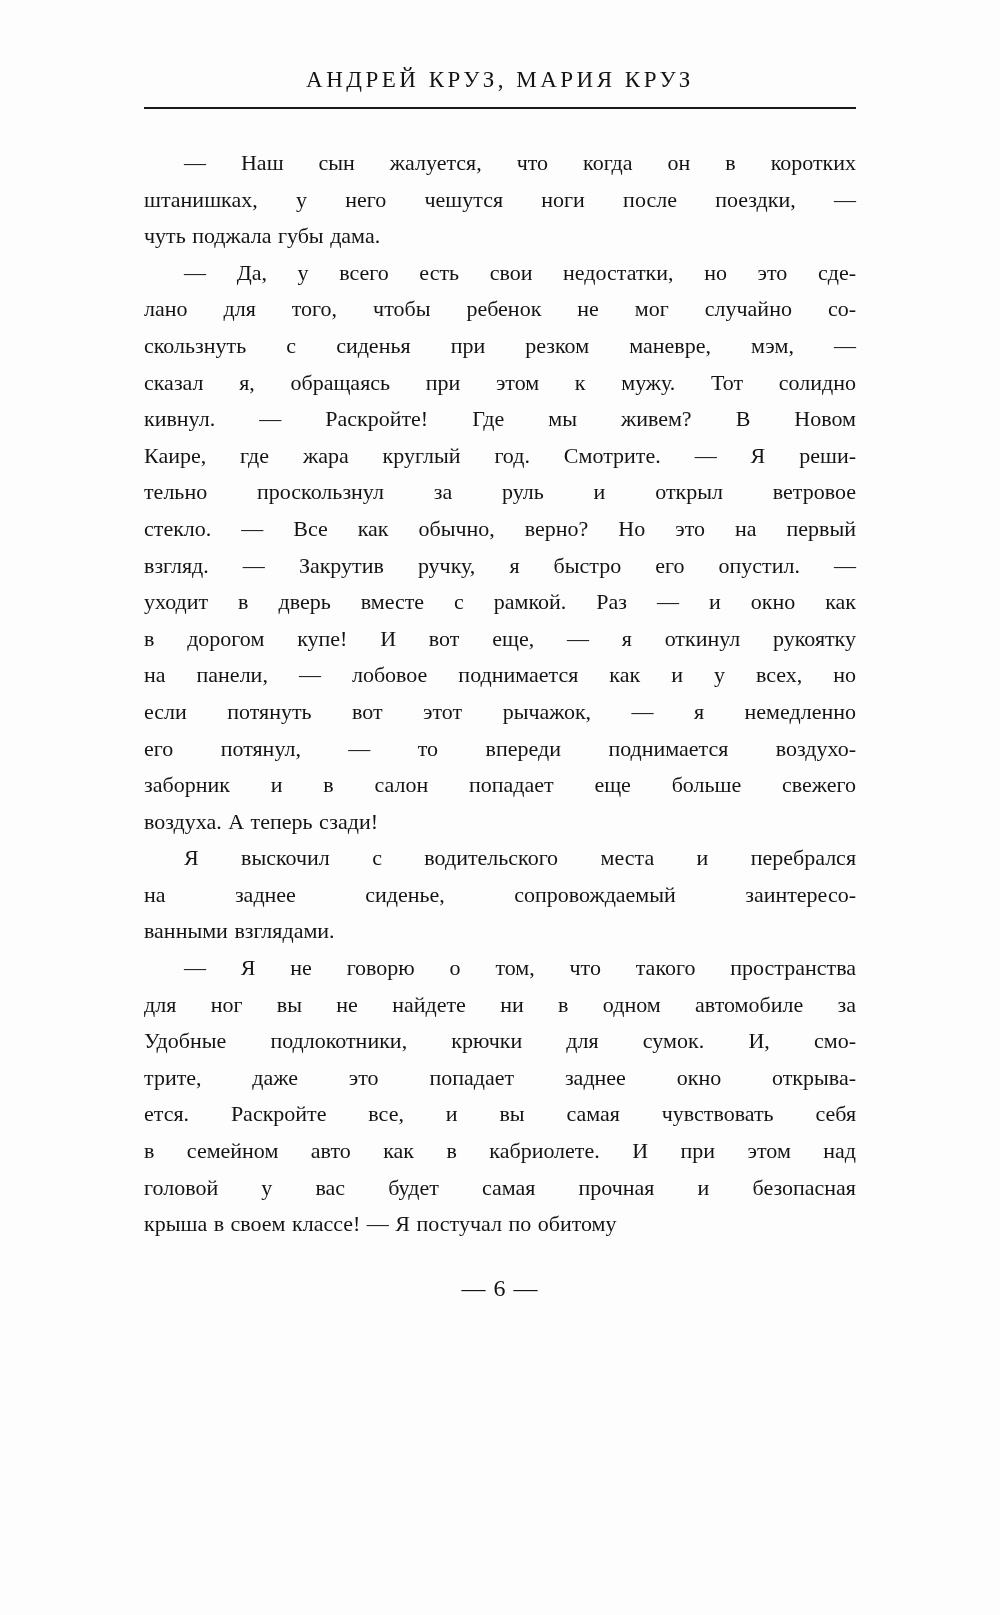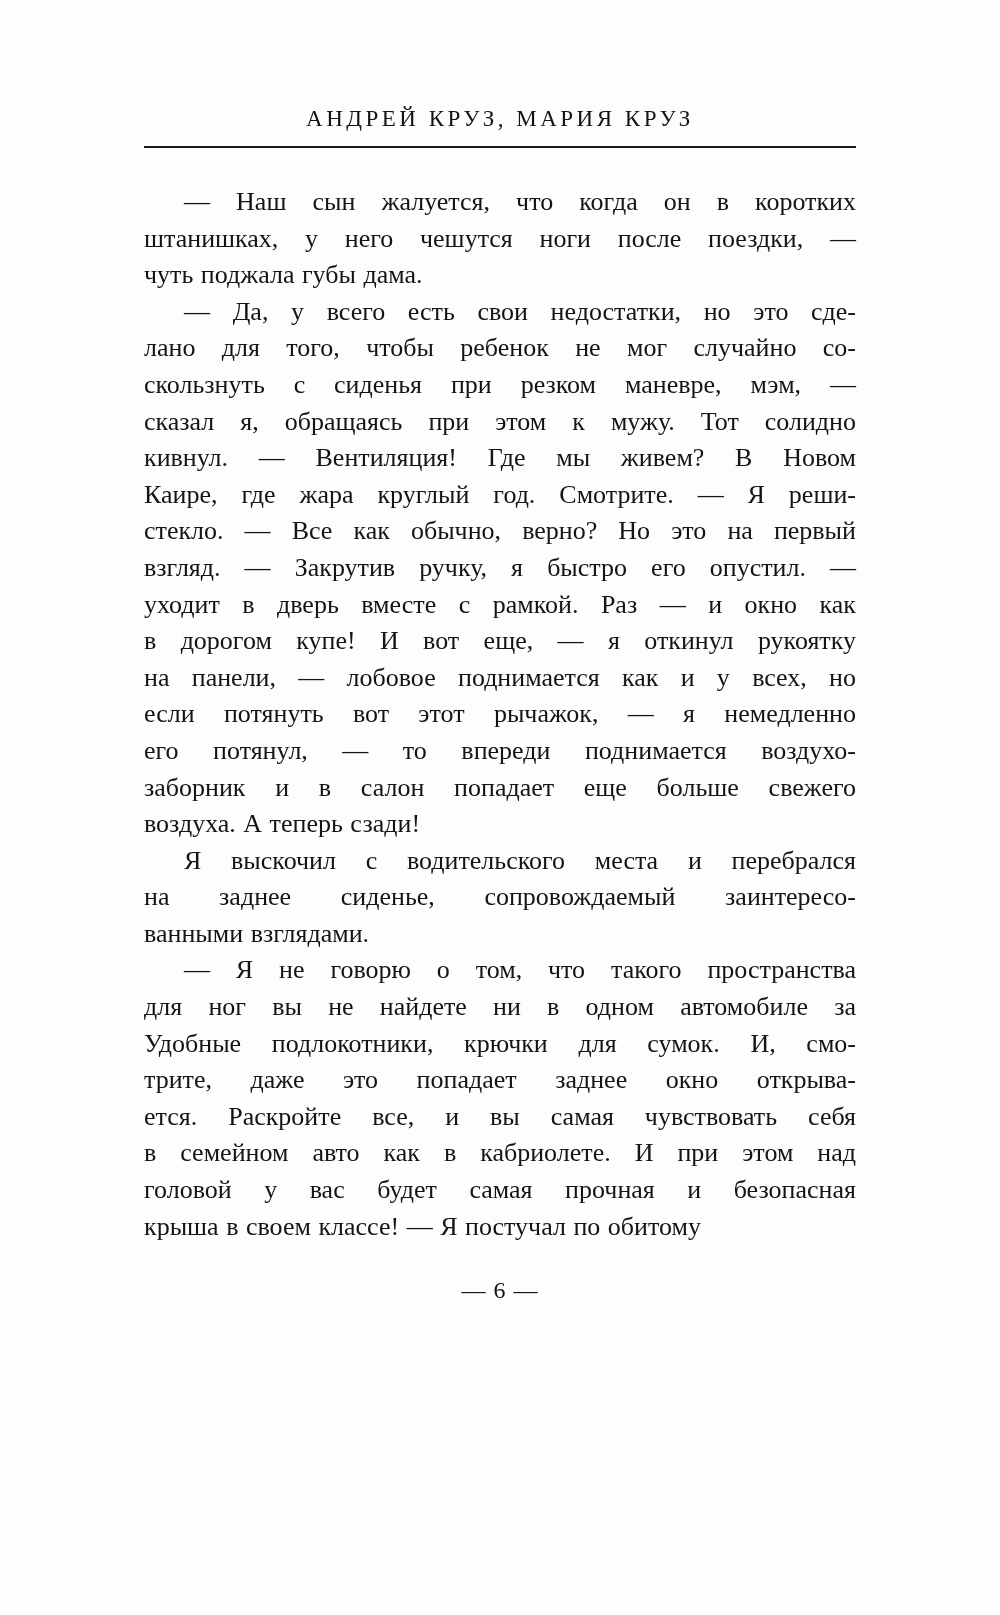--- a/index.html
+++ b/index.html
@@ -13,39 +13,39 @@
     height: 1615px;
     margin: 0 auto;
     background: #fdfdfd;
     color: #141414;
     font-family: "Liberation Serif", "DejaVu Serif", serif;
     overflow: hidden;
     box-sizing: border-box;
   }
   .content {
     width: 712px;
-    margin: 7px auto;
-    padding-top: 98px;
+    margin: 0 auto;
+    padding-top: 66px;
   }
   .header-title {
     text-align: center;
     font-size: 23px;
     letter-spacing: 3.5px;
     line-height: 28px;
     white-space: nowrap;
   }
   .header-rule {
     border: none;
     border-top: 2px solid #1a1a1a;
     margin: 13px 0 0 0;
     width: 100%;
   }
   .text-block {
     margin-top: 36px;
-    font-size: 26px;
+    font-size: 22px;
     line-height: 36.6px;
   }
   .paragraph {
     margin: 0;
   }
   .line {
     text-align: justify;
     text-align-last: justify;
     word-spacing: 1px;
   }
@@ -73,22 +73,23 @@
         <div class="paragraph">
           <div class="line first">— Наш сын жалуется, что когда он в коротких</div>
           <div class="line">штанишках, у него чешутся ноги после поездки, —</div>
           <div class="line last">чуть поджала губы дама.</div>
         </div>
         <div class="paragraph">
           <div class="line first">— Да, у всего есть свои недостатки, но это сде-</div>
           <div class="line">лано для того, чтобы ребенок не мог случайно со-</div>
           <div class="line">скользнуть с сиденья при резком маневре, мэм, —</div>
           <div class="line">сказал я, обращаясь при этом к мужу. Тот солидно</div>
-          <div class="line">кивнул. — Вентиляция! Где мы живем? В Новом</div>
+          <div class="line">кивнул. — Раскройте! Где мы живем? В Новом</div>
           <div class="line">Каире, где жара круглый год. Смотрите. — Я реши-</div>
+          <div class="line">тельно проскользнул за руль и открыл ветровое</div>
           <div class="line">стекло. — Все как обычно, верно? Но это на первый</div>
           <div class="line">взгляд. — Закрутив ручку, я быстро его опустил. —</div>
           <div class="line">уходит в дверь вместе с рамкой. Раз — и окно как</div>
           <div class="line">в дорогом купе! И вот еще, — я откинул рукоятку</div>
           <div class="line">на панели, — лобовое поднимается как и у всех, но</div>
           <div class="line">если потянуть вот этот рычажок, — я немедленно</div>
           <div class="line">его потянул, — то впереди поднимается воздухо-</div>
           <div class="line">заборник и в салон попадает еще больше свежего</div>
           <div class="line last">воздуха. А теперь сзади!</div>
         </div>

